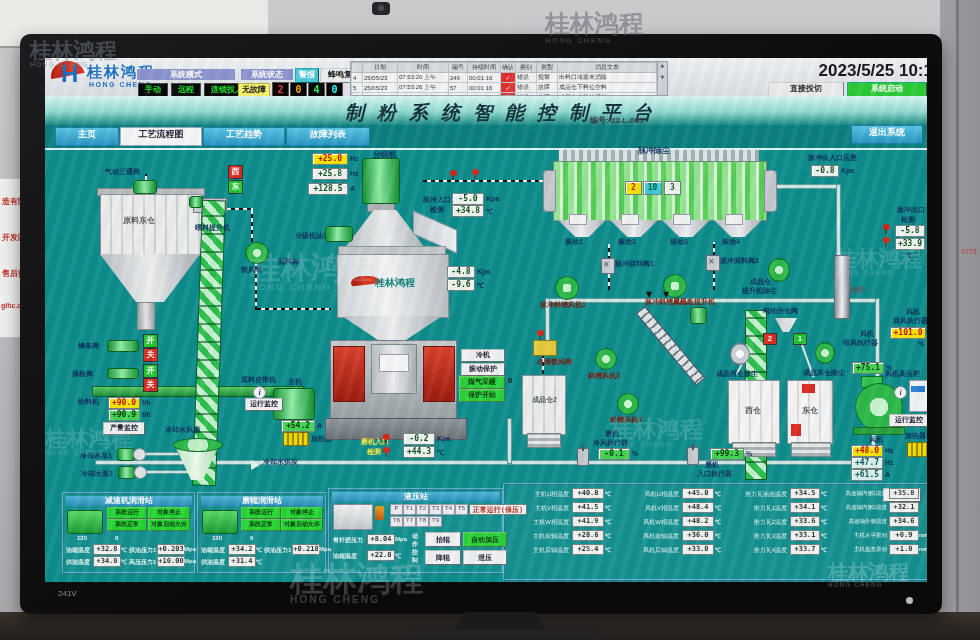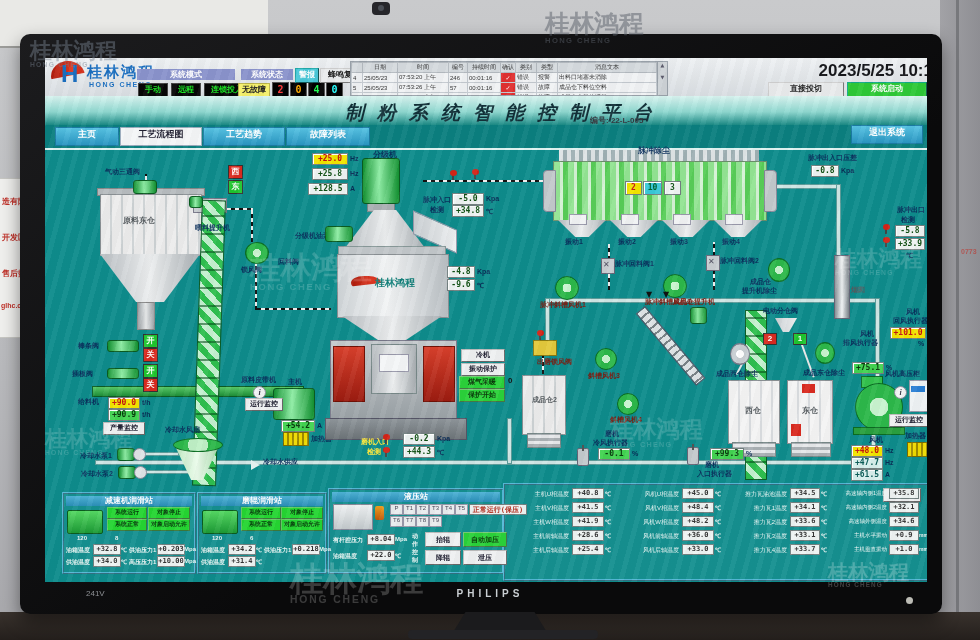--- a/index.html
+++ b/index.html
@@ -12,21 +12,21 @@
   #webcam{left:372px;top:2px;width:18px;height:13px;background:#26262a;border-radius:4px;}
   #webcam i{position:absolute;left:6px;top:3px;width:6px;height:6px;border-radius:50%;background:#4a4e55;}
   #desk{left:0;top:612px;width:980px;height:28px;background:linear-gradient(180deg,#39322d,#241f1c);}
   #paper{left:0;top:178px;width:26px;height:158px;background:#efefed;border:1px solid #c6c6c2;border-left:none;}
   .walltxt{position:absolute;color:#c03028;font:bold 8px "Liberation Sans",sans-serif;white-space:nowrap;}
   
   #bezel{left:20px;top:34px;width:922px;height:580px;background:linear-gradient(145deg,#1c1c1e,#0a0a0b 60%);border-radius:10px;box-shadow:0 8px 18px rgba(0,0,0,.45);}
   #stand{left:452px;top:612px;width:96px;height:22px;background:#1b1b1d;clip-path:polygon(14% 0,86% 0,100% 100%,0 100%);}
   #standbase{left:408px;top:630px;width:190px;height:9px;background:#232326;border-radius:4px;}
   #brand{left:0;top:588px;width:980px;text-align:center;color:#c9ced2;font:bold 10px "Liberation Sans",sans-serif;letter-spacing:4px;}
-  #model{left:58px;top:589px;color:#8d9094;font:8px "Liberation Sans",sans-serif;margin-left:28px;}
+  #model{left:58px;top:589px;color:#8d9094;font:8px "Liberation Sans",sans-serif;}
   #led{left:906px;top:597px;width:7px;height:7px;border-radius:50%;background:#e8e8e0;opacity:.8;}
   
   #screen{left:45px;top:58px;width:882px;height:524px;background:#0e8c8c;overflow:hidden;}
   #glare{left:0;top:0;width:882px;height:524px;background:repeating-linear-gradient(105deg,rgba(255,255,255,.045) 0 5px,rgba(0,0,0,0.02) 5px 13px);pointer-events:none;z-index:60;}
   
   #hdr{left:0;top:0;width:882px;height:38px;background:linear-gradient(180deg,#eef1f3,#d9dee2);border-bottom:1px solid #aab;}
   .ptitle{position:absolute;background:#8a93cc;color:#fff;font:bold 8px "Liberation Sans",sans-serif;text-align:center;line-height:11px;height:11px;}
   .kbtn{position:absolute;background:#060606;color:#19e322;font:bold 8px "Liberation Sans",sans-serif;text-align:center;line-height:12px;height:12px;border:1px solid #444;}
   .digit{position:absolute;width:15px;height:13px;background:#000;font:bold 10px "DejaVu Sans Mono",monospace;text-align:center;line-height:13px;border:1px solid #555;}
   .hbtn{position:absolute;height:13px;line-height:13px;font:bold 8px "Liberation Sans",sans-serif;text-align:center;border:1px outset #cfcfcf;background:#e9ebec;color:#222;}
@@ -109,21 +109,20 @@
   <div class="walltxt" style="left:2px;top:196px;">造有限</div>
   <div class="walltxt" style="left:2px;top:232px;">开发区</div>
   <div class="walltxt" style="left:2px;top:268px;">售后热</div>
   <div class="walltxt" style="left:1px;top:302px;font-size:7px;">glhc.c</div>
   <div class="walltxt" style="left:961px;top:248px;opacity:.6;font-size:7px;">0773</div>
   <div class="ab" id="desk"></div>
 
   <div class="ab" id="bezel"></div>
   <div class="ab" id="stand"></div>
   <div class="ab" id="standbase"></div>
-  <div class="ab" id="brand">PHILIPS</div>
   <div class="ab" id="model">241V</div>
   <div class="ab" id="led"></div>
 
   <div class="ab" id="screen">
 
     <div class="ab" id="hdr">
       <div class="ab" style="left:6px;top:3px;width:34px;height:26px;border-radius:50% 50% 50% 50%/60% 60% 40% 40%;background:radial-gradient(circle at 70% 30%,#e33b25,#a51708);clip-path:polygon(0 0,100% 0,100% 45%,0 70%);"></div>
       <div class="ab" style="left:16px;top:2px;font:bold 24px 'Liberation Sans',sans-serif;color:#1b6fc0;">H</div>
       <div class="ab" style="left:42px;top:5px;font:bold 15px 'Liberation Sans',sans-serif;color:#1b6fc0;letter-spacing:2px;">桂林鸿程</div>
       <div class="ab" style="left:44px;top:23px;font:bold 7px 'Liberation Sans',sans-serif;color:#1b6fc0;letter-spacing:1.5px;">HONG CHENG</div>

